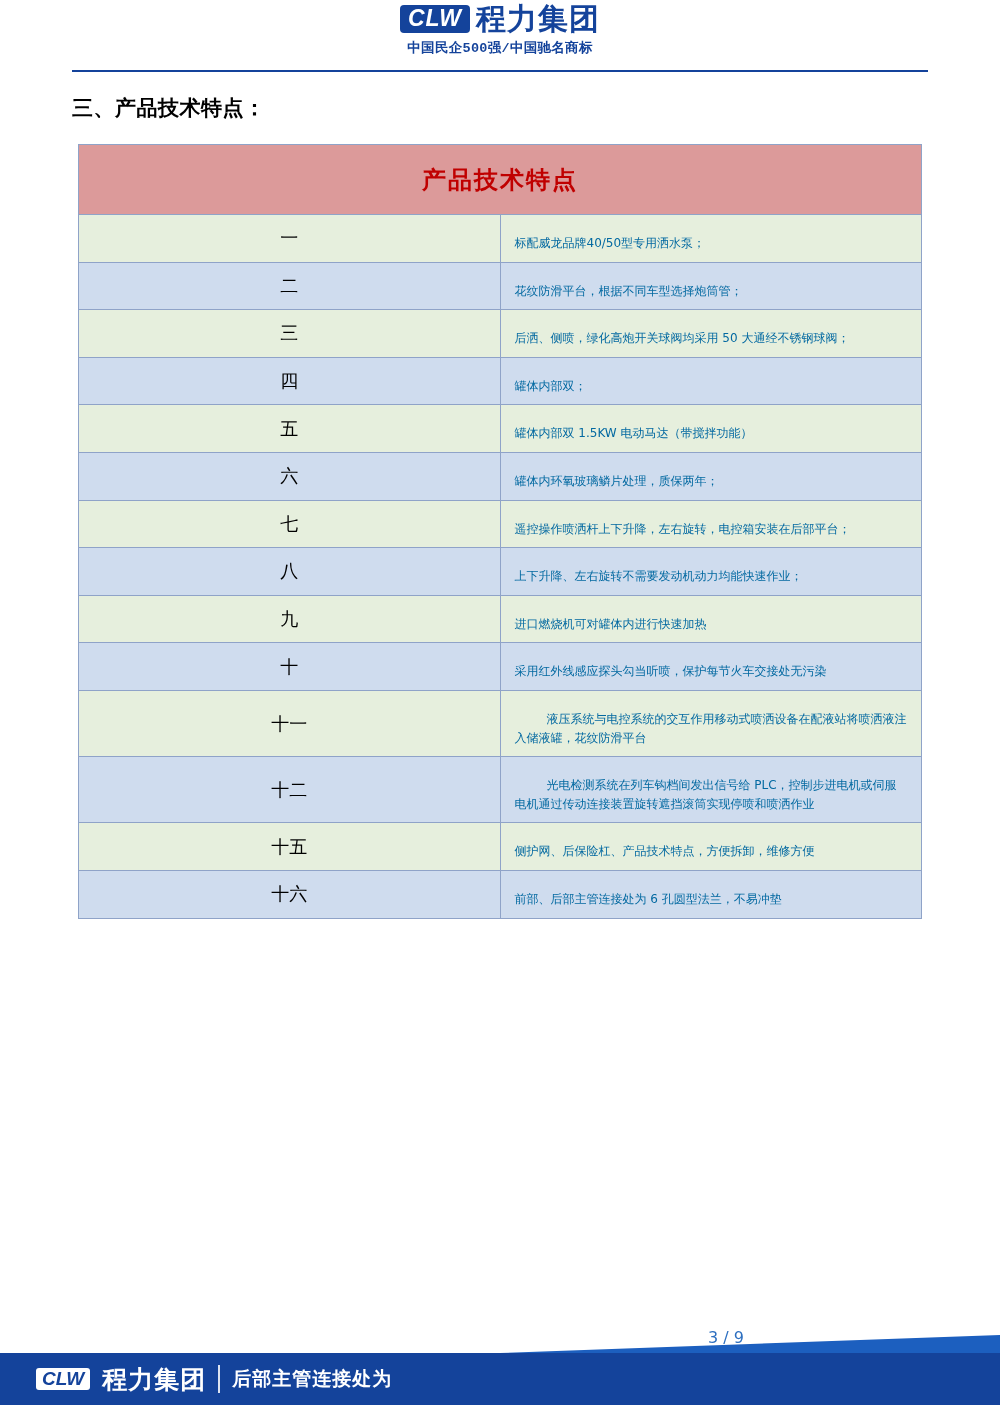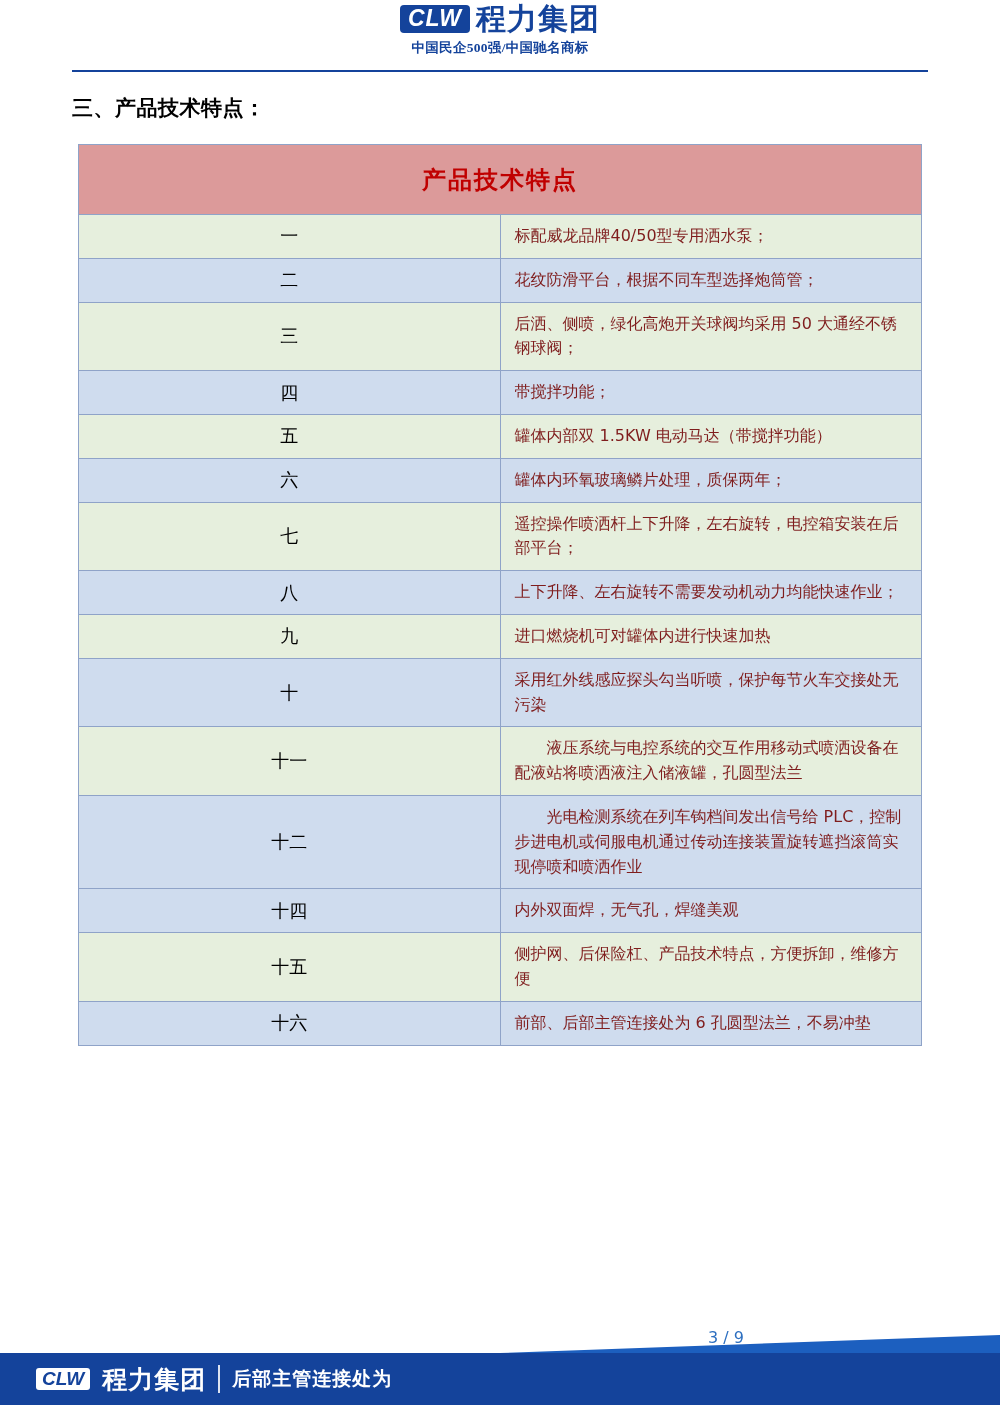--- a/index.html
+++ b/index.html
@@ -55,21 +55,21 @@
     line-height: 1;
     letter-spacing: 1px;
     font-family: "DejaVu Sans", sans-serif;
   }
   .header-sub {
     margin-top: 5px;
     color: #14439b;
     font-size: 13.5px;
     font-weight: bold;
     letter-spacing: 0.3px;
-    font-family: Liberation Serif, serif;
+    font-family: Liberation Mono, monospace;
   }
   .header-rule {
     position: absolute;
     left: 72px;
     right: 72px;
     bottom: 0;
     height: 2px;
     background: #14439b;
   }
 
@@ -107,23 +107,23 @@
   }
   .idx-cell {
     width: 98px;
     text-align: center;
     font-size: 18px;
     color: #000000;
     font-family: "DejaVu Sans", sans-serif;
     vertical-align: middle;
   }
   .txt-cell {
-    padding: 9px 14px 9px 14px;
-    font-size: 16px;
-    color: #7f1d1d;
+    padding: 19px 14px 9px 14px;
+    font-size: 12px;
+    color: #0369a1;
     line-height: 1.55;
     font-family: "DejaVu Sans", sans-serif;
     vertical-align: middle;
   }
   .txt-cell.indent { text-indent: 32px; }
   tr.row-green td { background: #e6efdd; }
   tr.row-blue td  { background: #cfdcee; }
 
   
   .page-footer {
@@ -231,21 +231,21 @@
       <tr class="row-blue">
         <td class="idx-cell">二</td>
         <td class="txt-cell">花纹防滑平台，根据不同车型选择炮筒管；</td>
       </tr>
       <tr class="row-green">
         <td class="idx-cell">三</td>
         <td class="txt-cell">后洒、侧喷，绿化高炮开关球阀均采用 50 大通经不锈钢球阀；</td>
       </tr>
       <tr class="row-blue">
         <td class="idx-cell">四</td>
-        <td class="txt-cell">带搅拌功能；</td>
+        <td class="txt-cell">罐体内部双；</td>
       </tr>
       <tr class="row-green">
         <td class="idx-cell">五</td>
         <td class="txt-cell">罐体内部双 1.5KW 电动马达（带搅拌功能）</td>
       </tr>
       <tr class="row-blue">
         <td class="idx-cell">六</td>
         <td class="txt-cell">罐体内环氧玻璃鳞片处理，质保两年；</td>
       </tr>
       <tr class="row-green">
@@ -259,29 +259,25 @@
       <tr class="row-green">
         <td class="idx-cell">九</td>
         <td class="txt-cell">进口燃烧机可对罐体内进行快速加热</td>
       </tr>
       <tr class="row-blue">
         <td class="idx-cell">十</td>
         <td class="txt-cell">采用红外线感应探头勾当听喷，保护每节火车交接处无污染</td>
       </tr>
       <tr class="row-green">
         <td class="idx-cell">十一</td>
-        <td class="txt-cell indent">液压系统与电控系统的交互作用移动式喷洒设备在配液站将喷洒液注入储液罐，孔圆型法兰</td>
+        <td class="txt-cell indent">液压系统与电控系统的交互作用移动式喷洒设备在配液站将喷洒液注入储液罐，花纹防滑平台</td>
       </tr>
       <tr class="row-blue">
         <td class="idx-cell">十二</td>
         <td class="txt-cell indent">光电检测系统在列车钩档间发出信号给 PLC，控制步进电机或伺服电机通过传动连接装置旋转遮挡滚筒实现停喷和喷洒作业</td>
-      </tr>
-      <tr class="row-blue">
-        <td class="idx-cell">十四</td>
-        <td class="txt-cell">内外双面焊，无气孔，焊缝美观</td>
       </tr>
       <tr class="row-green">
         <td class="idx-cell">十五</td>
         <td class="txt-cell">侧护网、后保险杠、产品技术特点，方便拆卸，维修方便</td>
       </tr>
       <tr class="row-blue">
         <td class="idx-cell">十六</td>
         <td class="txt-cell">前部、后部主管连接处为 6 孔圆型法兰，不易冲垫</td>
       </tr>
     </tbody>

